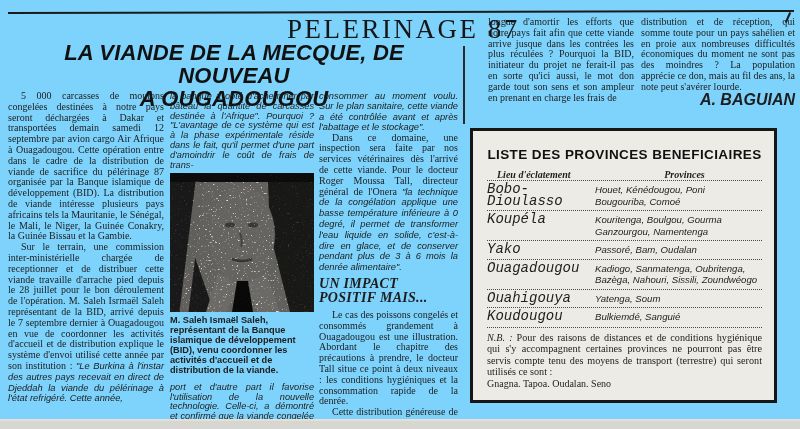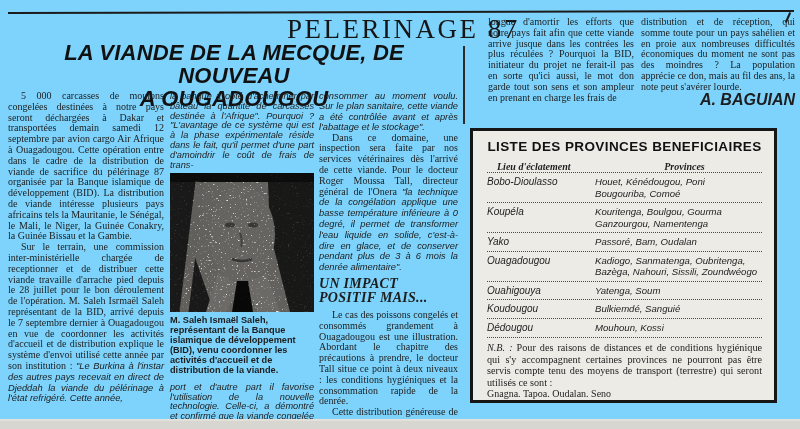--- a/index.html
+++ b/index.html
@@ -43,28 +43,28 @@
   }
   .col2 .sans-italic{font-size:9.2px;line-height:9.8px;}
   
   .provbox{
     position:absolute;left:470px;top:128px;width:307px;height:275px;
     border:3px solid #161616;box-sizing:border-box;background:#edebe6;
     padding:6px 12px 0 14px;
   }
   .provbox-title{
     font-family:"Liberation Sans",sans-serif;font-weight:bold;font-size:13.5px;
-    text-align:center;letter-spacing:0.4px;margin-top:2px;color:#111;
+    text-align:center;letter-spacing:0.4px;margin-top:10px;color:#111;
   }
   .prov-header{display:flex;margin-top:7px;font-family:"Liberation Serif",serif;font-weight:bold;font-style:italic;font-size:10px;}
   .prov-header .h1{width:110px;padding-left:10px;}
   .prov-header .h2{flex:1;text-align:center;}
   .prov-row{display:flex;border-top:1px dotted #4a4a4a;padding:3px 0 3px 0;}
   .prov-row:first-of-type{margin-top:4px;}
-  .prov-lieu{width:108px;font-family:Liberation Sans, sans-serif;font-style:italic;font-size:10px;line-height:11.5px;}
+  .prov-lieu{width:108px;font-family:Liberation Mono, monospace;font-style:italic;font-size:14px;line-height:11.5px;}
   .prov-provinces{flex:1;font-family:"Liberation Sans",sans-serif;font-style:italic;font-size:9.6px;line-height:11.5px;white-space:pre-line;}
   .prov-nb{
     border-top:1px dotted #4a4a4a;margin-top:1px;padding-top:4px;
     font-family:"Liberation Serif",serif;font-size:10.2px;line-height:11.6px;text-align:justify;
   }
   .prov-nb .nb-label{font-weight:normal;font-style:italic;}
   .nb-provinces{font-family:"Liberation Serif",serif;font-size:10px;line-height:11.6px;padding-right:4px;}
   .scan-band{position:absolute;left:0;bottom:0;width:800px;height:8px;background:#d8d6d1;}
   .scan-band2{position:absolute;left:0;bottom:8px;width:800px;height:2px;background:#e2e0db;}
 </style>
@@ -164,24 +164,20 @@
 Bazèga, Nahouri, Sissili, Zoundwéogo</div>
     </div>
     <div class="prov-row">
       <div class="prov-lieu">Ouahigouya</div>
       <div class="prov-provinces">Yatenga, Soum</div>
     </div>
     <div class="prov-row">
       <div class="prov-lieu">Koudougou</div>
       <div class="prov-provinces">Bulkiemdé, Sanguié</div>
     </div>
-    <div class="prov-row">
-      <div class="prov-lieu">Dédougou</div>
-      <div class="prov-provinces">Mouhoun, Kossi</div>
-    </div>
 
     <div class="prov-nb">
       <span class="nb-label">N.B. :</span><span> Pour des raisons de distances et de conditions hygiénique qui s'y accompagnent certaines provinces ne pourront pas être servis compte tenu des moyens de transport (terrestre) qui seront utilisés ce sont :</span>
       <div class="nb-provinces">Gnagna. Tapoa. Oudalan. Seno</div>
     </div>
   </div>
 
   <div class="scan-band2"></div>
   <div class="scan-band"></div>
 </div>

